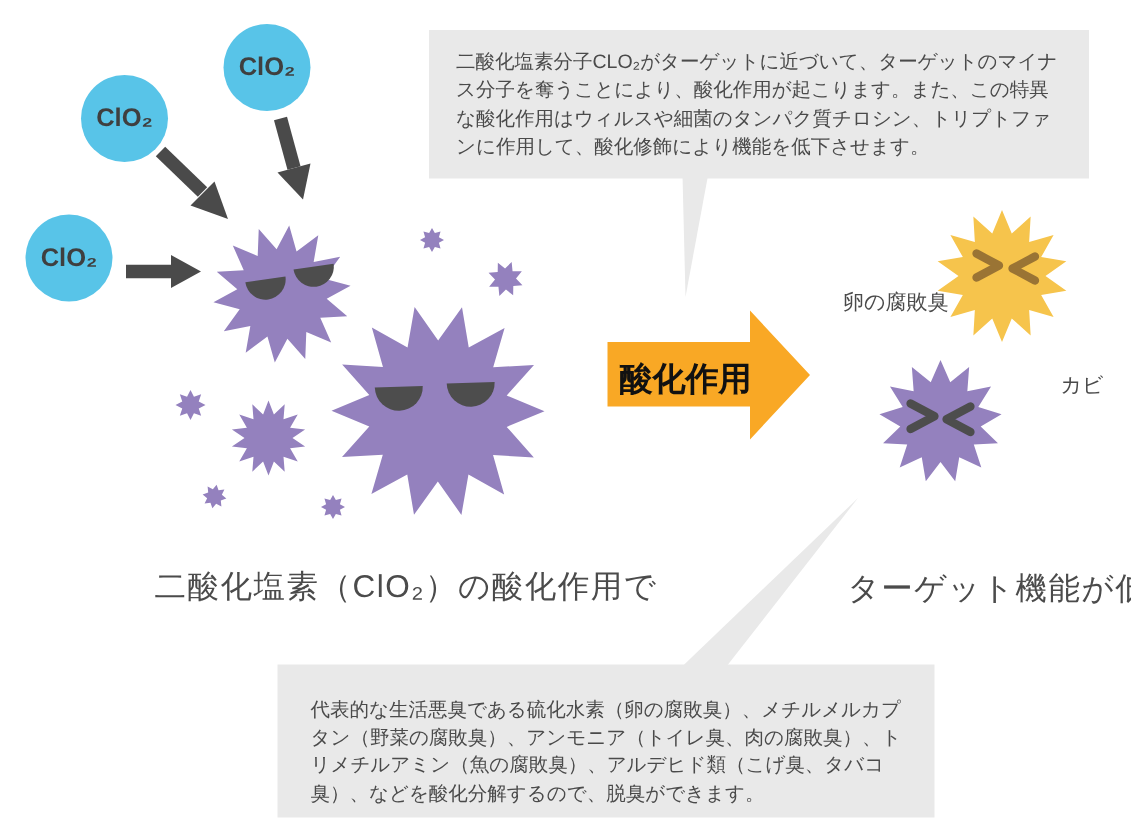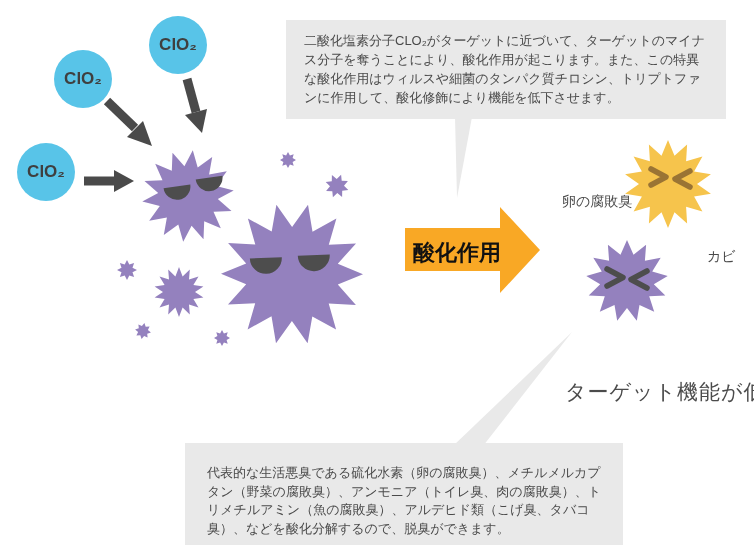--- a/index.html
+++ b/index.html
@@ -103,15 +103,16 @@
   <div class="bubble bubble-top">
     <p>二酸化塩素分子CLO₂がターゲットに近づいて、ターゲットのマイナス分子を奪うことにより、酸化作用が起こります。また、この特異な酸化作用はウィルスや細菌のタンパク質チロシン、トリプトファンに作用して、酸化修飾により機能を低下させます。</p>
   </div>
   <div class="bubble bubble-bottom">
     <p>代表的な生活悪臭である硫化水素（卵の腐敗臭）、メチルメルカプタン（野菜の腐敗臭）、アンモニア（トイレ臭、肉の腐敗臭）、トリメチルアミン（魚の腐敗臭）、アルデヒド類（こげ臭、タバコ臭）、などを酸化分解するので、脱臭ができます。</p>
   </div>
 
   <div class="process-label">酸化作用</div>
   <div class="small-label label-virus">卵の腐敗臭</div>
   <div class="small-label label-mold">カビ</div>
+  <div class="caption caption-left">二酸化塩素（ClO₂）の酸化作用で</div>
   <div class="caption caption-right">ターゲット機能が低下</div>
 
 </div>
 
 </body></html>

